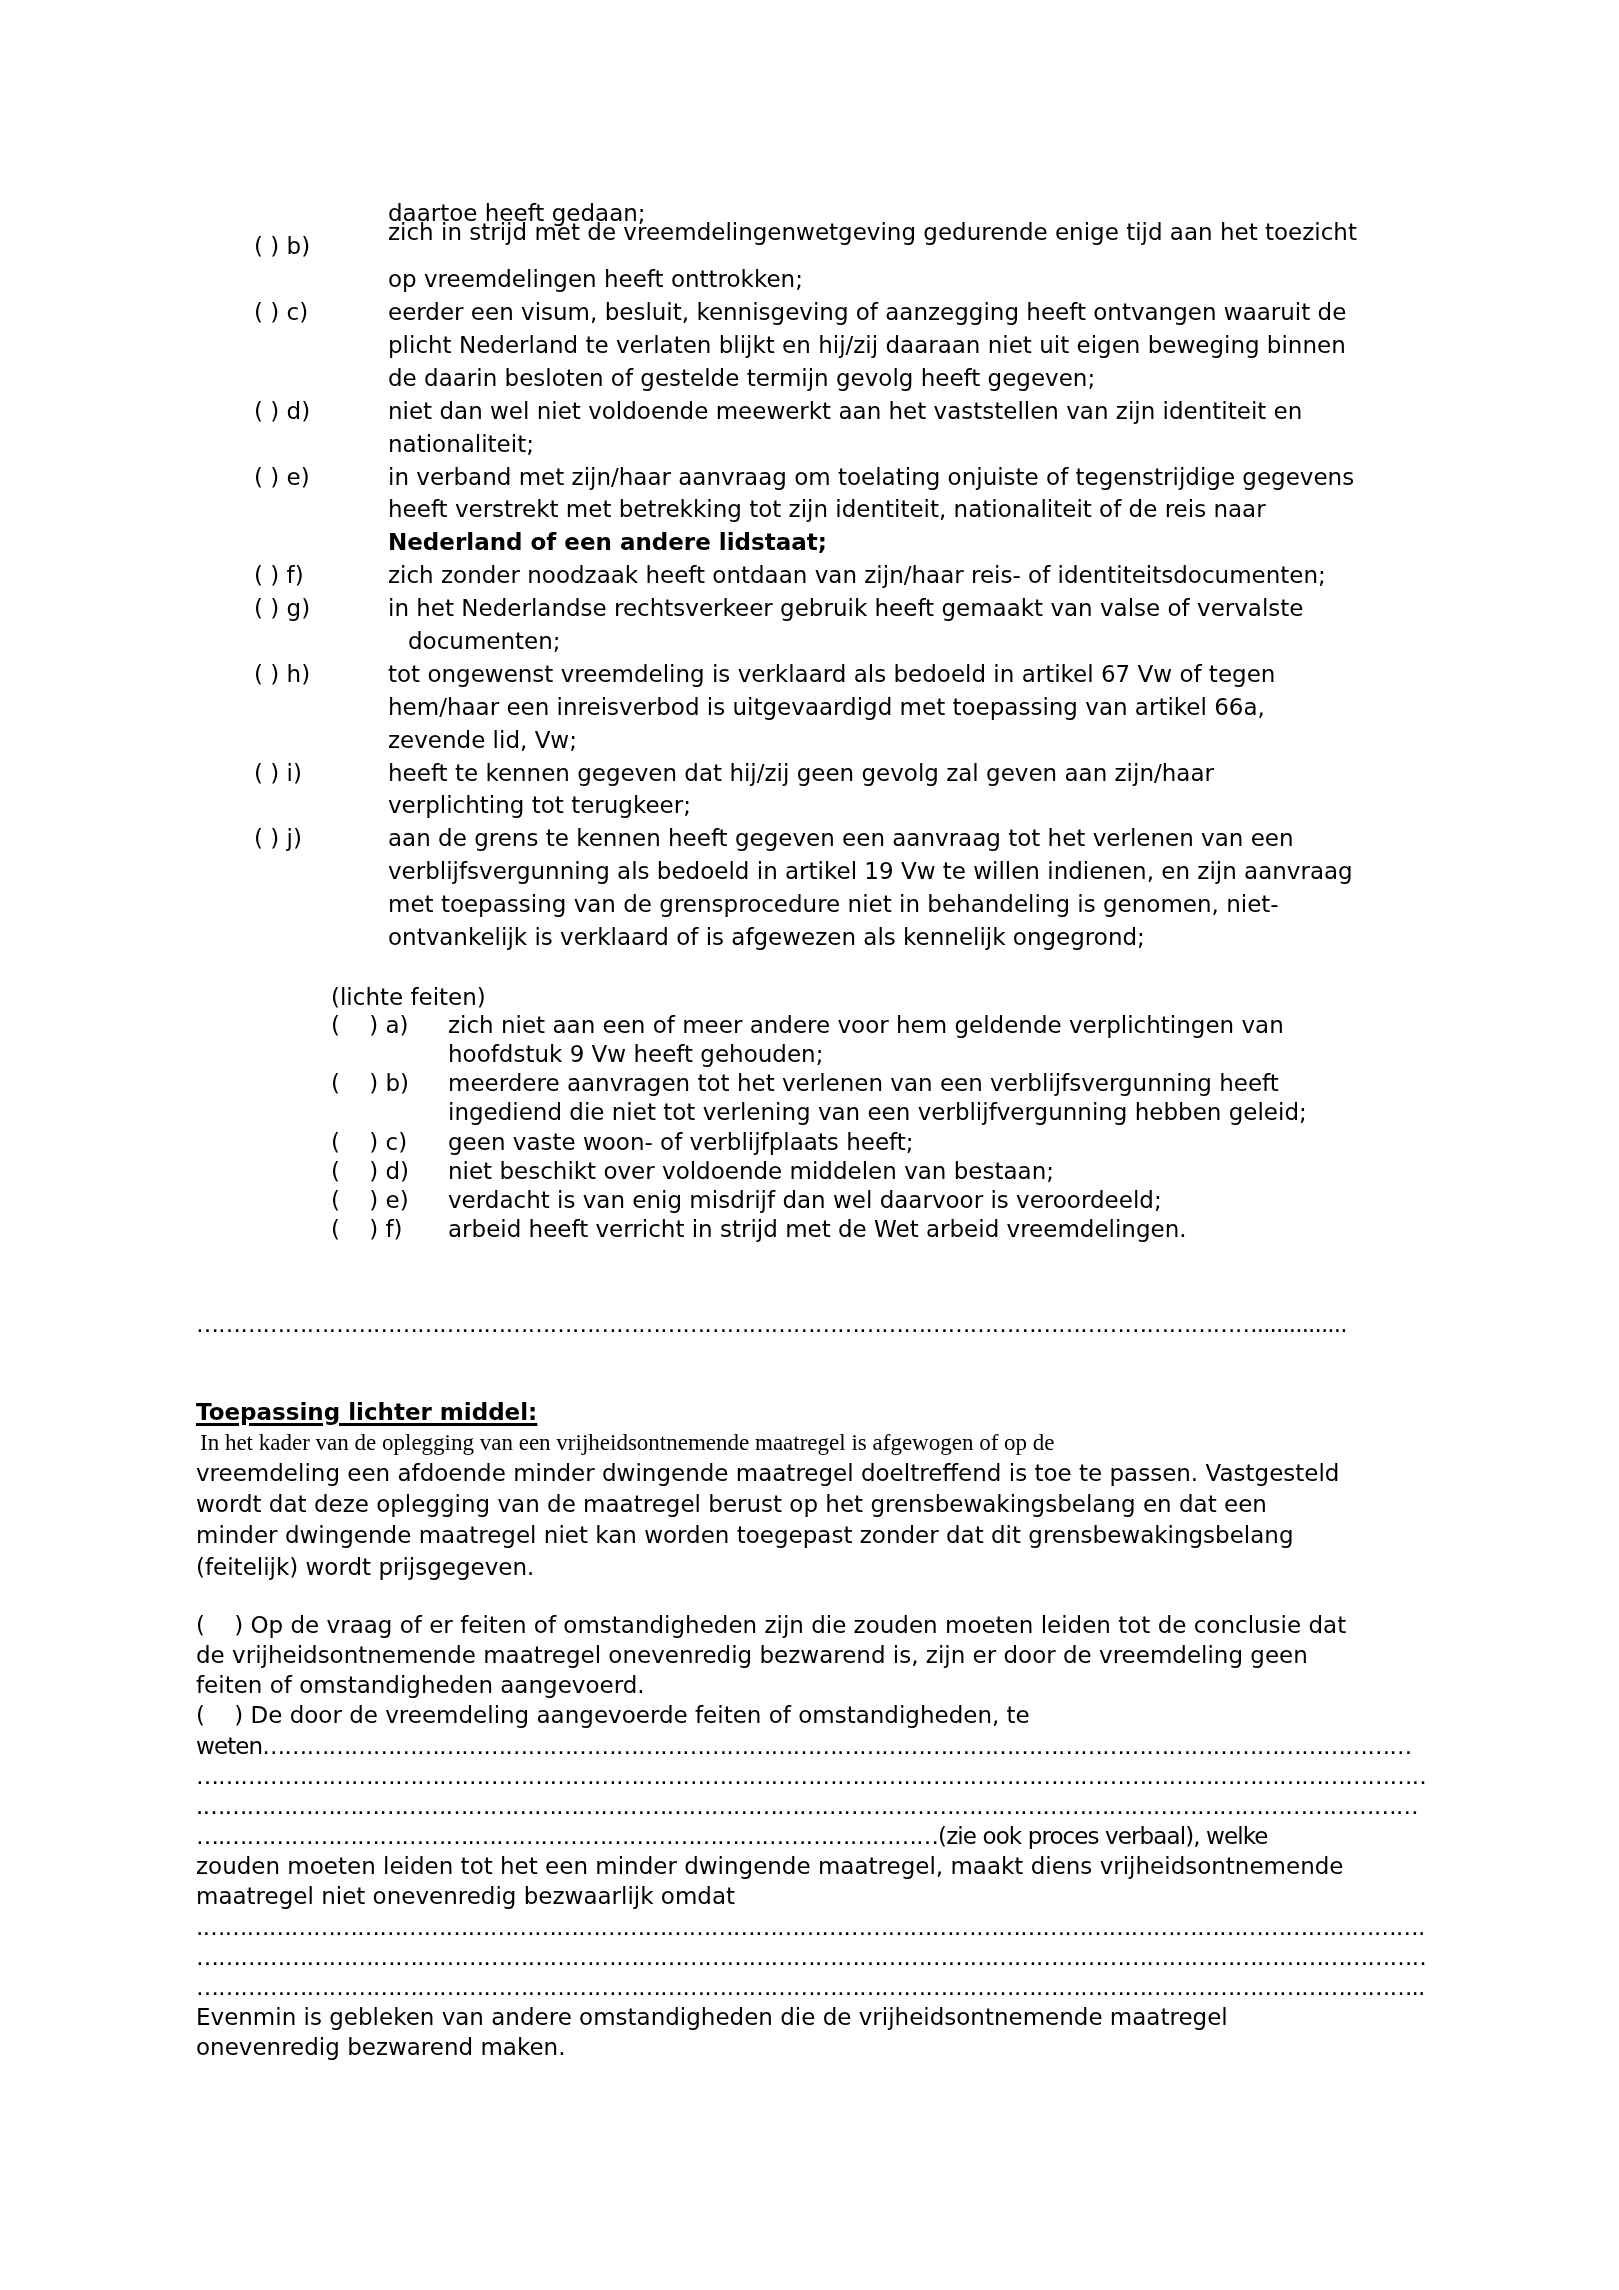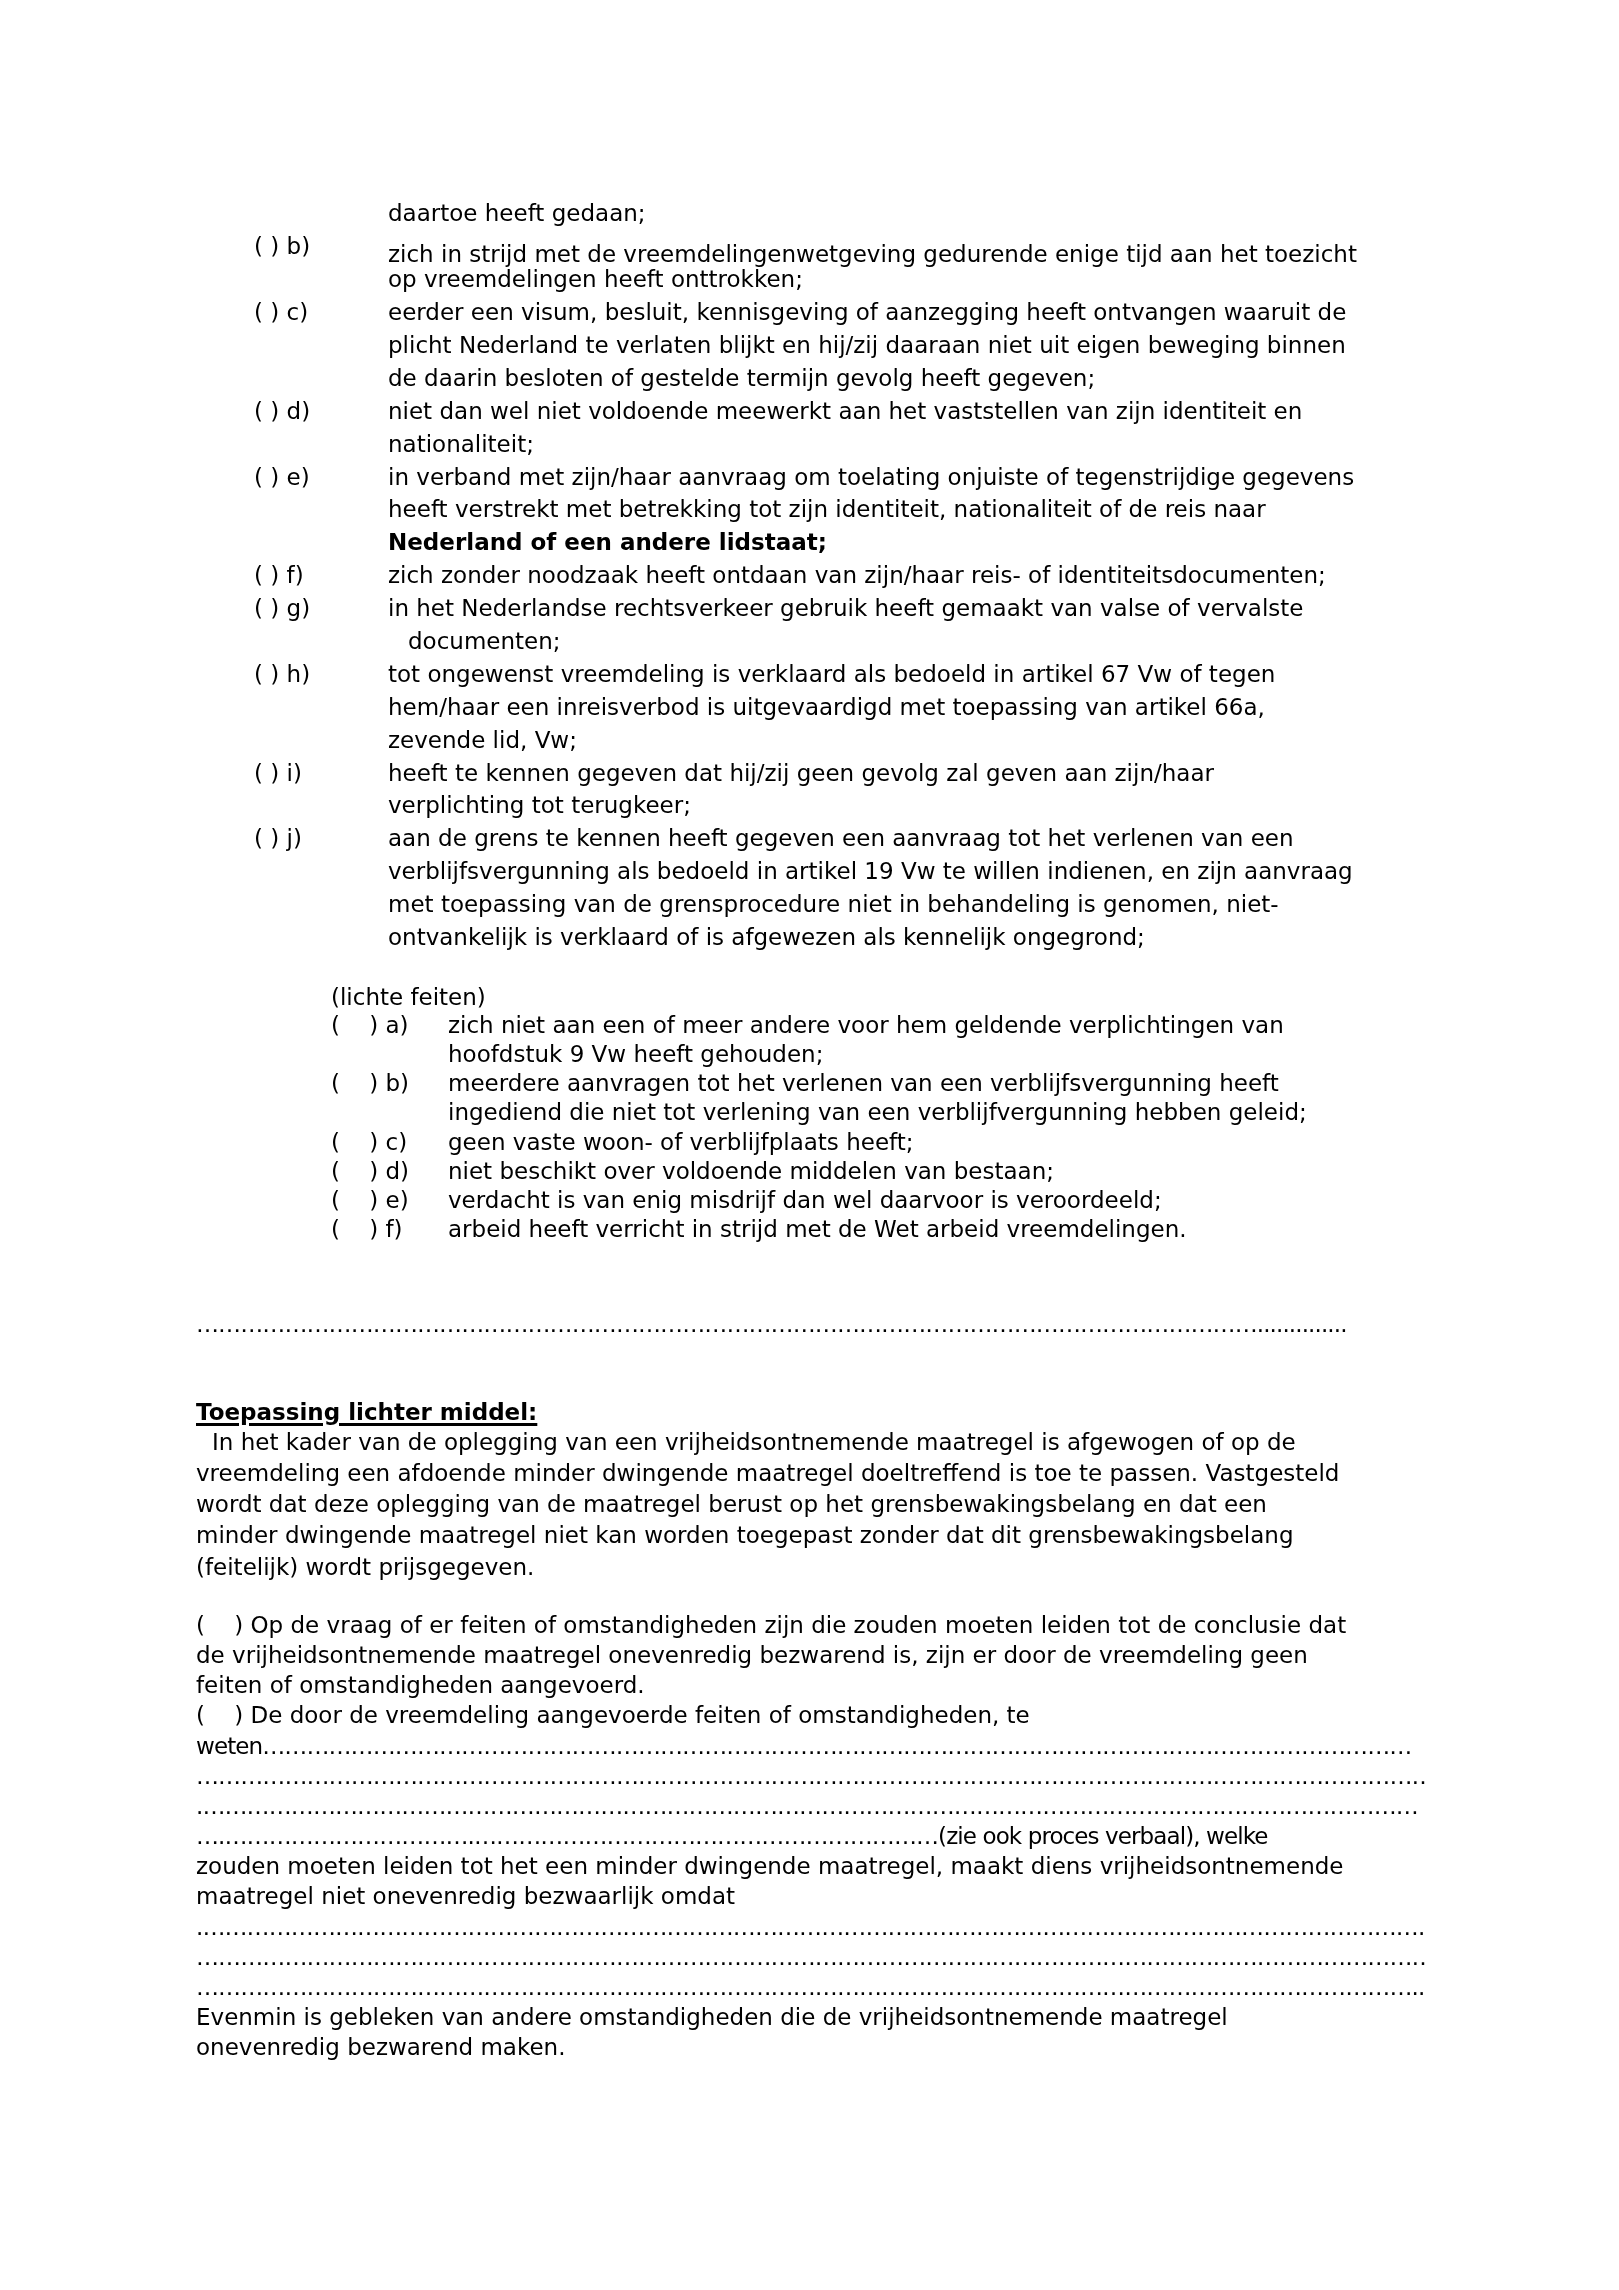--- a/index.html
+++ b/index.html
@@ -14,21 +14,21 @@
 </style>
 </head>
 <body>
 
 <div class="page">
 
   <div class="line" style="left:388px;top:197px">daartoe heeft gedaan;</div>
 
   <div id="ernstige">
       <div class="lbl" style="left: 254px; top: 230px;">( ) b)</div>
-      <div class="line" style="left: 388px; top: 238px;">zich in strijd met de vreemdelingenwetgeving gedurende enige tijd aan het toezicht</div>
+      <div class="line" style="left: 388px; top: 216px;">zich in strijd met de vreemdelingenwetgeving gedurende enige tijd aan het toezicht</div>
       <div class="line" style="left: 388px; top: 263px;">op vreemdelingen heeft onttrokken;</div>
       <div class="lbl" style="left: 254px; top: 296px;">( ) c)</div>
       <div class="line" style="left: 388px; top: 296px;">eerder een visum, besluit, kennisgeving of aanzegging heeft ontvangen waaruit de</div>
       <div class="line" style="left: 388px; top: 329px;">plicht Nederland te verlaten blijkt en hij/zij daaraan niet uit eigen beweging binnen</div>
       <div class="line" style="left: 388px; top: 362px;">de daarin besloten of gestelde termijn gevolg heeft gegeven;</div>
       <div class="lbl" style="left: 254px; top: 395px;">( ) d)</div>
       <div class="line" style="left: 388px; top: 395px;">niet dan wel niet voldoende meewerkt aan het vaststellen van zijn identiteit en</div>
       <div class="line" style="left: 388px; top: 428px;">nationaliteit;</div>
       <div class="lbl" style="left: 254px; top: 461px;">( ) e)</div>
       <div class="line" style="left: 388px; top: 461px;">in verband met zijn/haar aanvraag om toelating onjuiste of tegenstrijdige gegevens</div>
@@ -67,21 +67,21 @@
       <div class="lbl" style="left: 331px; top: 1186px; line-height: 29px;">(    ) e)</div>
       <div class="line" style="left: 448px; top: 1186px; line-height: 29px;">verdacht is van enig misdrijf dan wel daarvoor is veroordeeld;</div>
       <div class="lbl" style="left: 331px; top: 1215px; line-height: 29px;">(    ) f)</div>
       <div class="line" style="left: 448px; top: 1215px; line-height: 29px;">arbeid heeft verricht in strijd met de Wet arbeid vreemdelingen.</div>
     </div>
 
   <div class="line dots" style="left:196px;top:1308px;width:1179px">………………………………………………………………………………………………………………………………..............</div>
 
   <div class="line heading" style="left:196px;top:1396px">Toepassing lichter middel:</div>
   <div id="lm-para">
-      <div class="line" style="left: 212px; top: 1427px; line-height: 31px;">In het kader van de oplegging van een vrijheidsontnemende maatregel is afgewogen of op de</div>
+      <div class="line" style="left: 200px; top: 1427px; line-height: 31px; font-family: Liberation Serif, serif;">In het kader van de oplegging van een vrijheidsontnemende maatregel is afgewogen of op de</div>
       <div class="line" style="left: 196px; top: 1458px; line-height: 31px;">vreemdeling een afdoende minder dwingende maatregel doeltreffend is toe te passen. Vastgesteld</div>
       <div class="line" style="left: 196px; top: 1489px; line-height: 31px;">wordt dat deze oplegging van de maatregel berust op het grensbewakingsbelang en dat een</div>
       <div class="line" style="left: 196px; top: 1520px; line-height: 31px;">minder dwingende maatregel niet kan worden toegepast zonder dat dit grensbewakingsbelang</div>
       <div class="line" style="left: 196px; top: 1552px; line-height: 31px;">(feitelijk) wordt prijsgegeven.</div>
     </div>
   <div id="lm-opt1">
       <div class="line" style="left: 196px; top: 1610px; line-height: 31px;">(    ) Op de vraag of er feiten of omstandigheden zijn die zouden moeten leiden tot de conclusie dat</div>
       <div class="line" style="left: 196px; top: 1640px; line-height: 31px;">de vrijheidsontnemende maatregel onevenredig bezwarend is, zijn er door de vreemdeling geen</div>
       <div class="line" style="left: 196px; top: 1670px; line-height: 31px;">feiten of omstandigheden aangevoerd.</div>
     </div>

